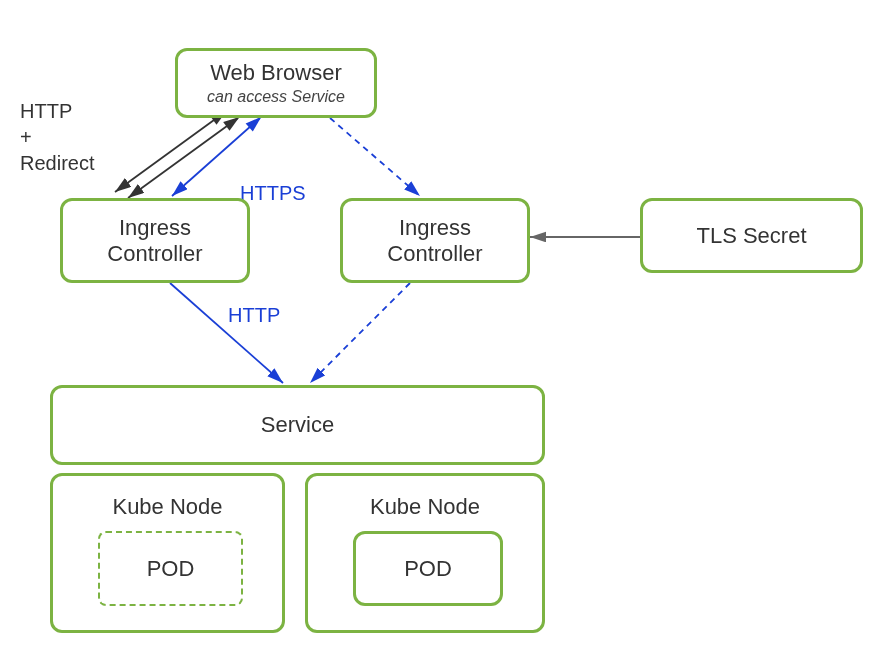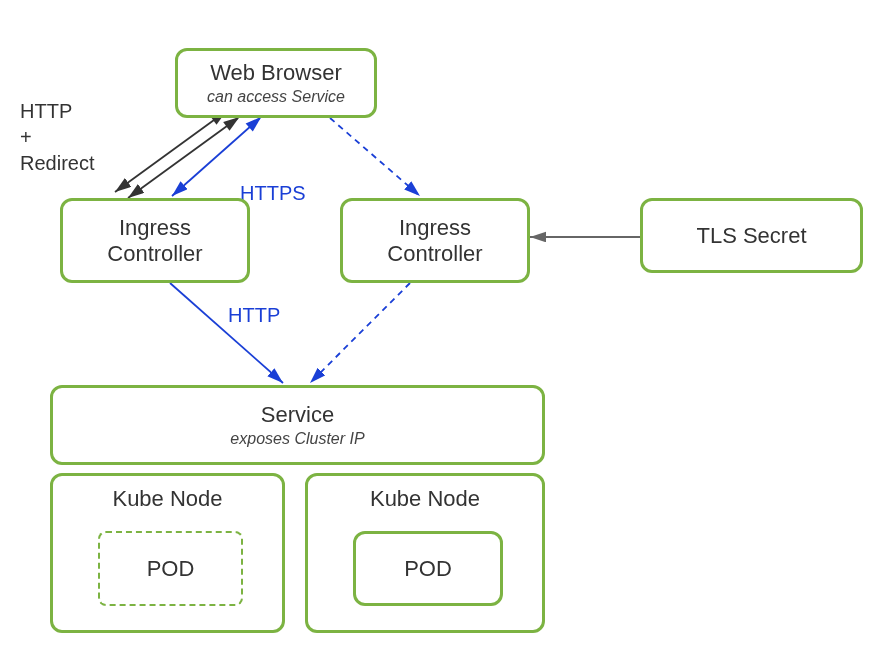--- a/index.html
+++ b/index.html
@@ -47,21 +47,21 @@
       border-radius: 12px;
       display: flex;
       align-items: center;
       justify-content: center;
       font-size: 22px;
       color: #333;
     }
     .kube-title {
       font-size: 22px;
       color: #333;
-      margin-top: 10px;
+      margin-top: 18px;
     }
     .label {
       position: absolute;
       font-size: 20px;
       color: #333;
       white-space: pre;
       line-height: 1.3;
     }
     .label-blue {
       color: #1a3fd6;
@@ -131,21 +131,20 @@
   <div class="box-title">Ingress</div>
   <div class="box-title">Controller</div>
 </div>
 
 <div class="box" style="left:640px; top:198px; width:223px; height:75px;">
   <div class="box-title">TLS Secret</div>
 </div>
 
 <div class="box" style="left:50px; top:385px; width:495px; height:80px;">
   <div class="box-title">Service</div>
-  <div class="box-subtitle">exposes Cluster IP</div>
 </div>
 
 <div class="box" style="left:50px; top:473px; width:235px; height:160px; justify-content: flex-start;">
   <div class="kube-title">Kube Node</div>
   <div class="pod-dashed" style="left:45px; top:55px; width:145px; height:75px;">
     <span>POD</span>
   </div>
 </div>
 
 <div class="box" style="left:305px; top:473px; width:240px; height:160px; justify-content: flex-start;">

